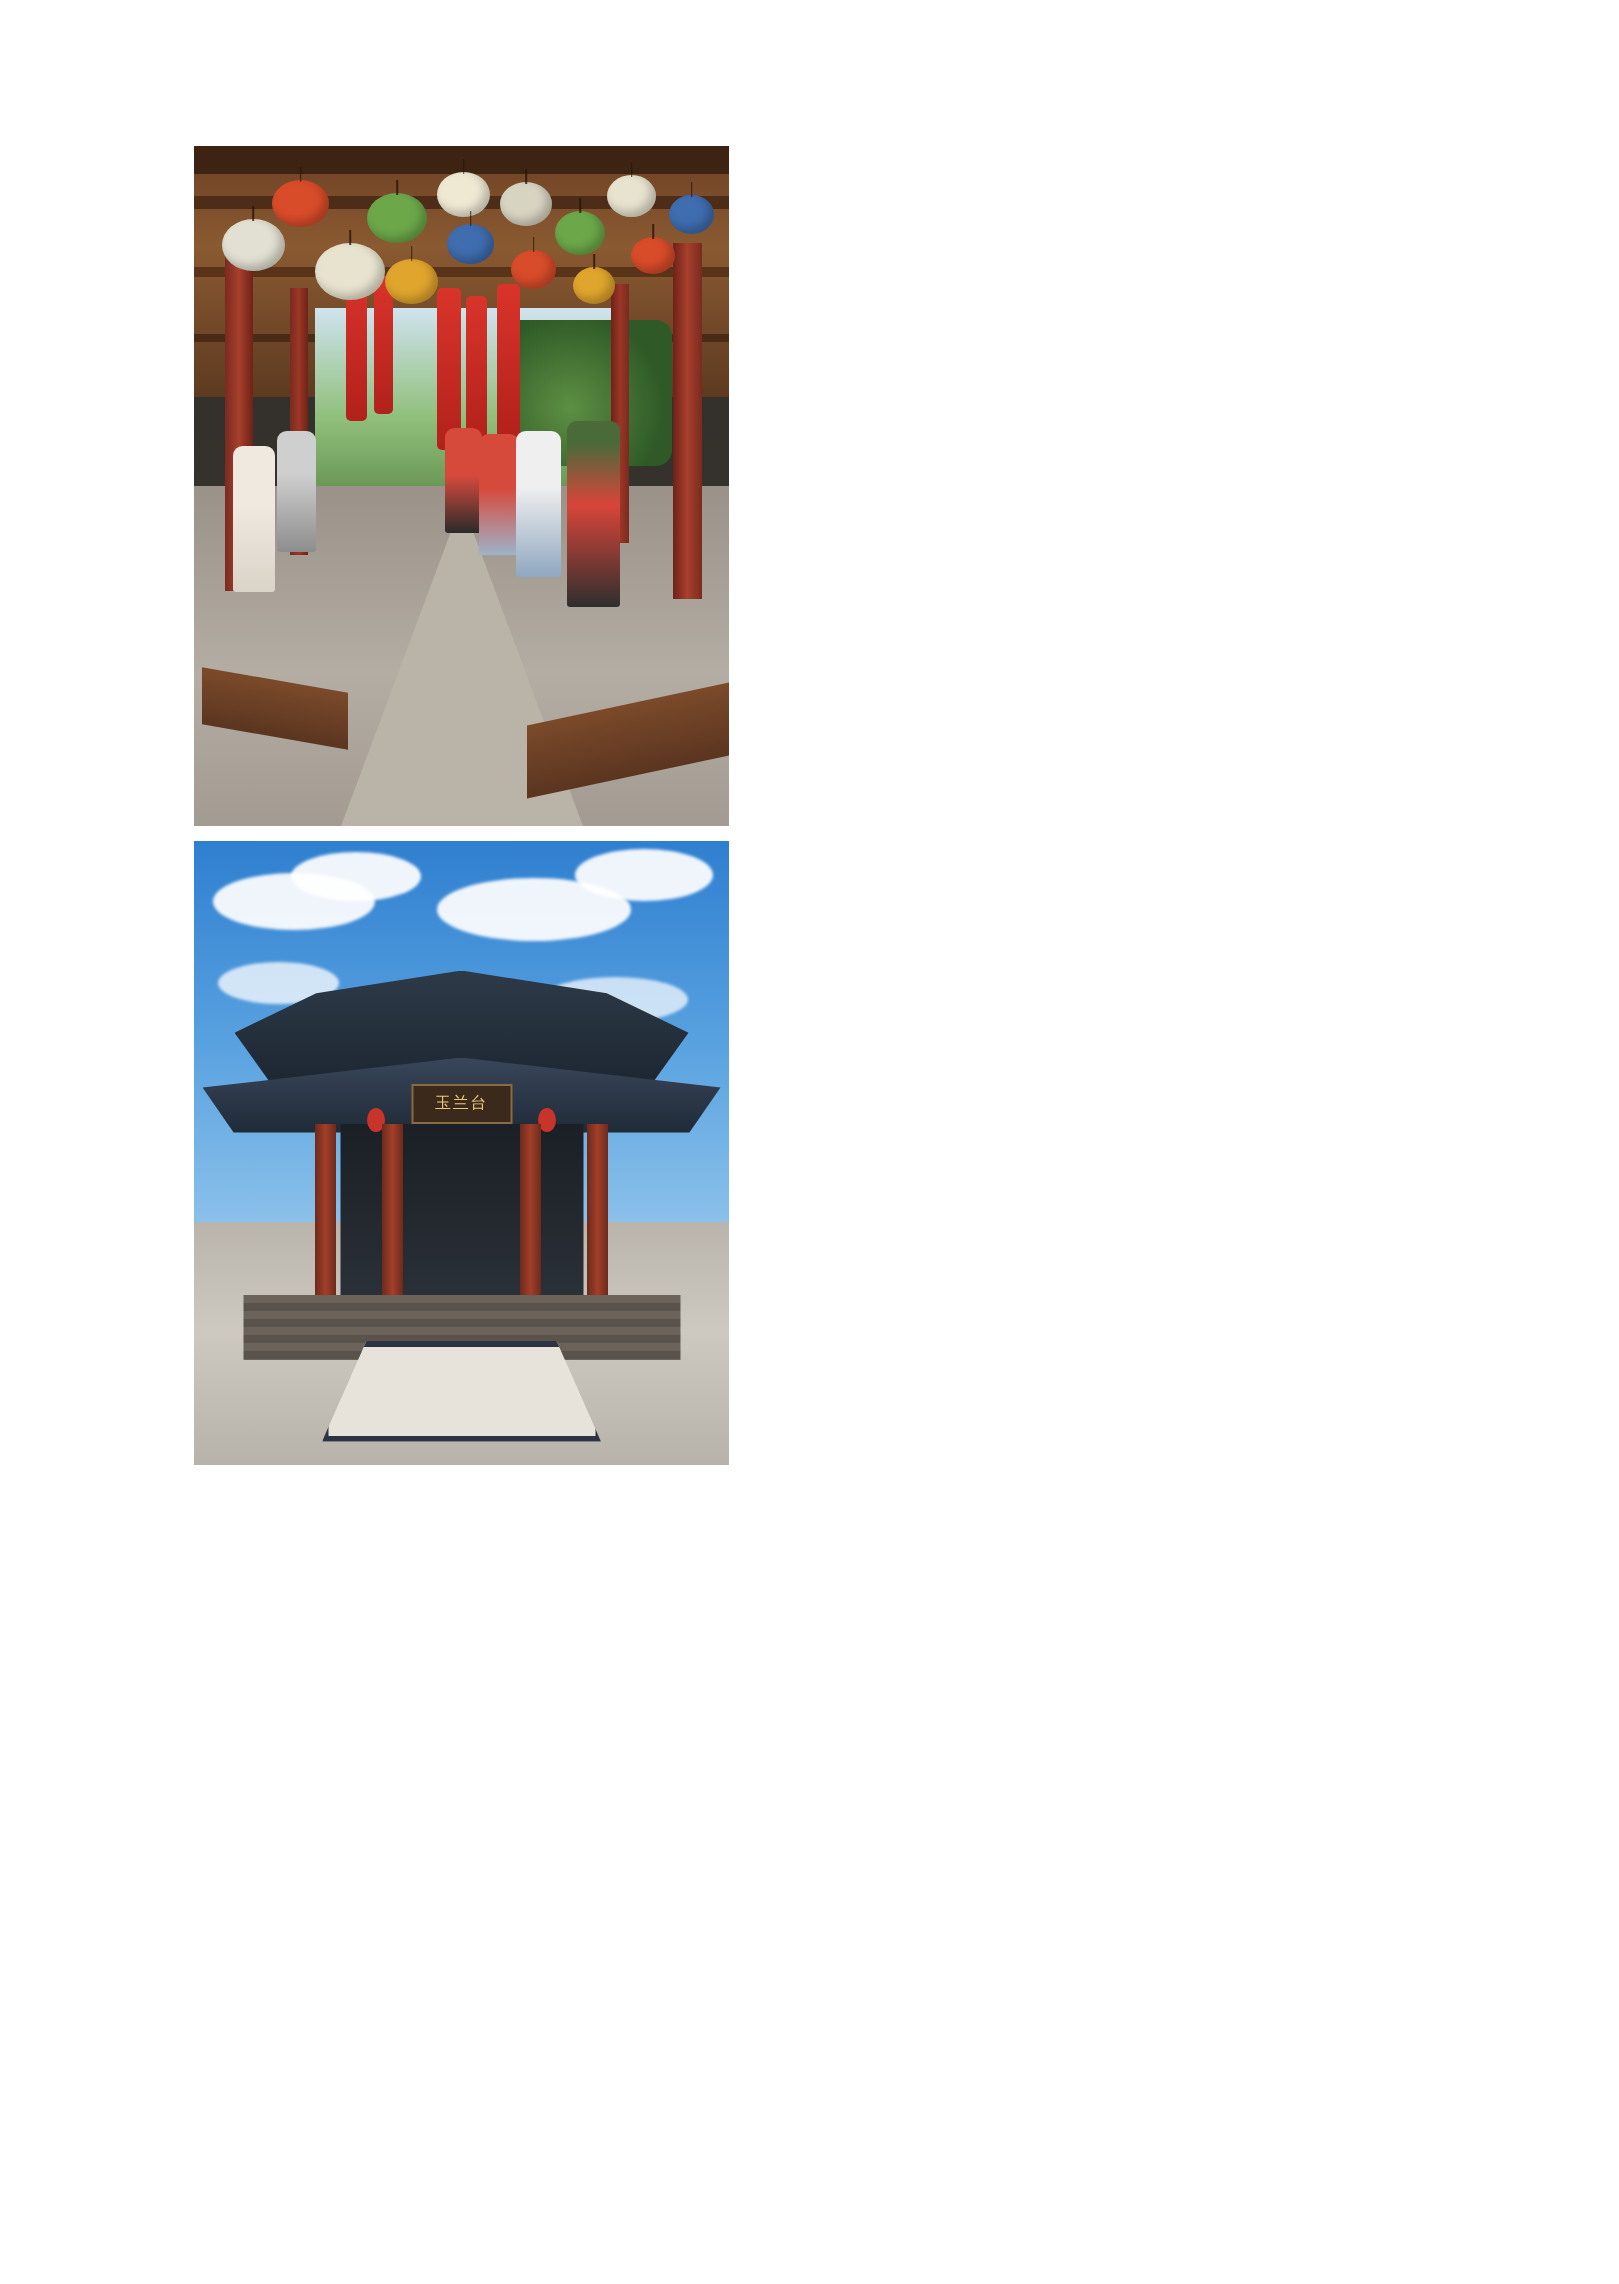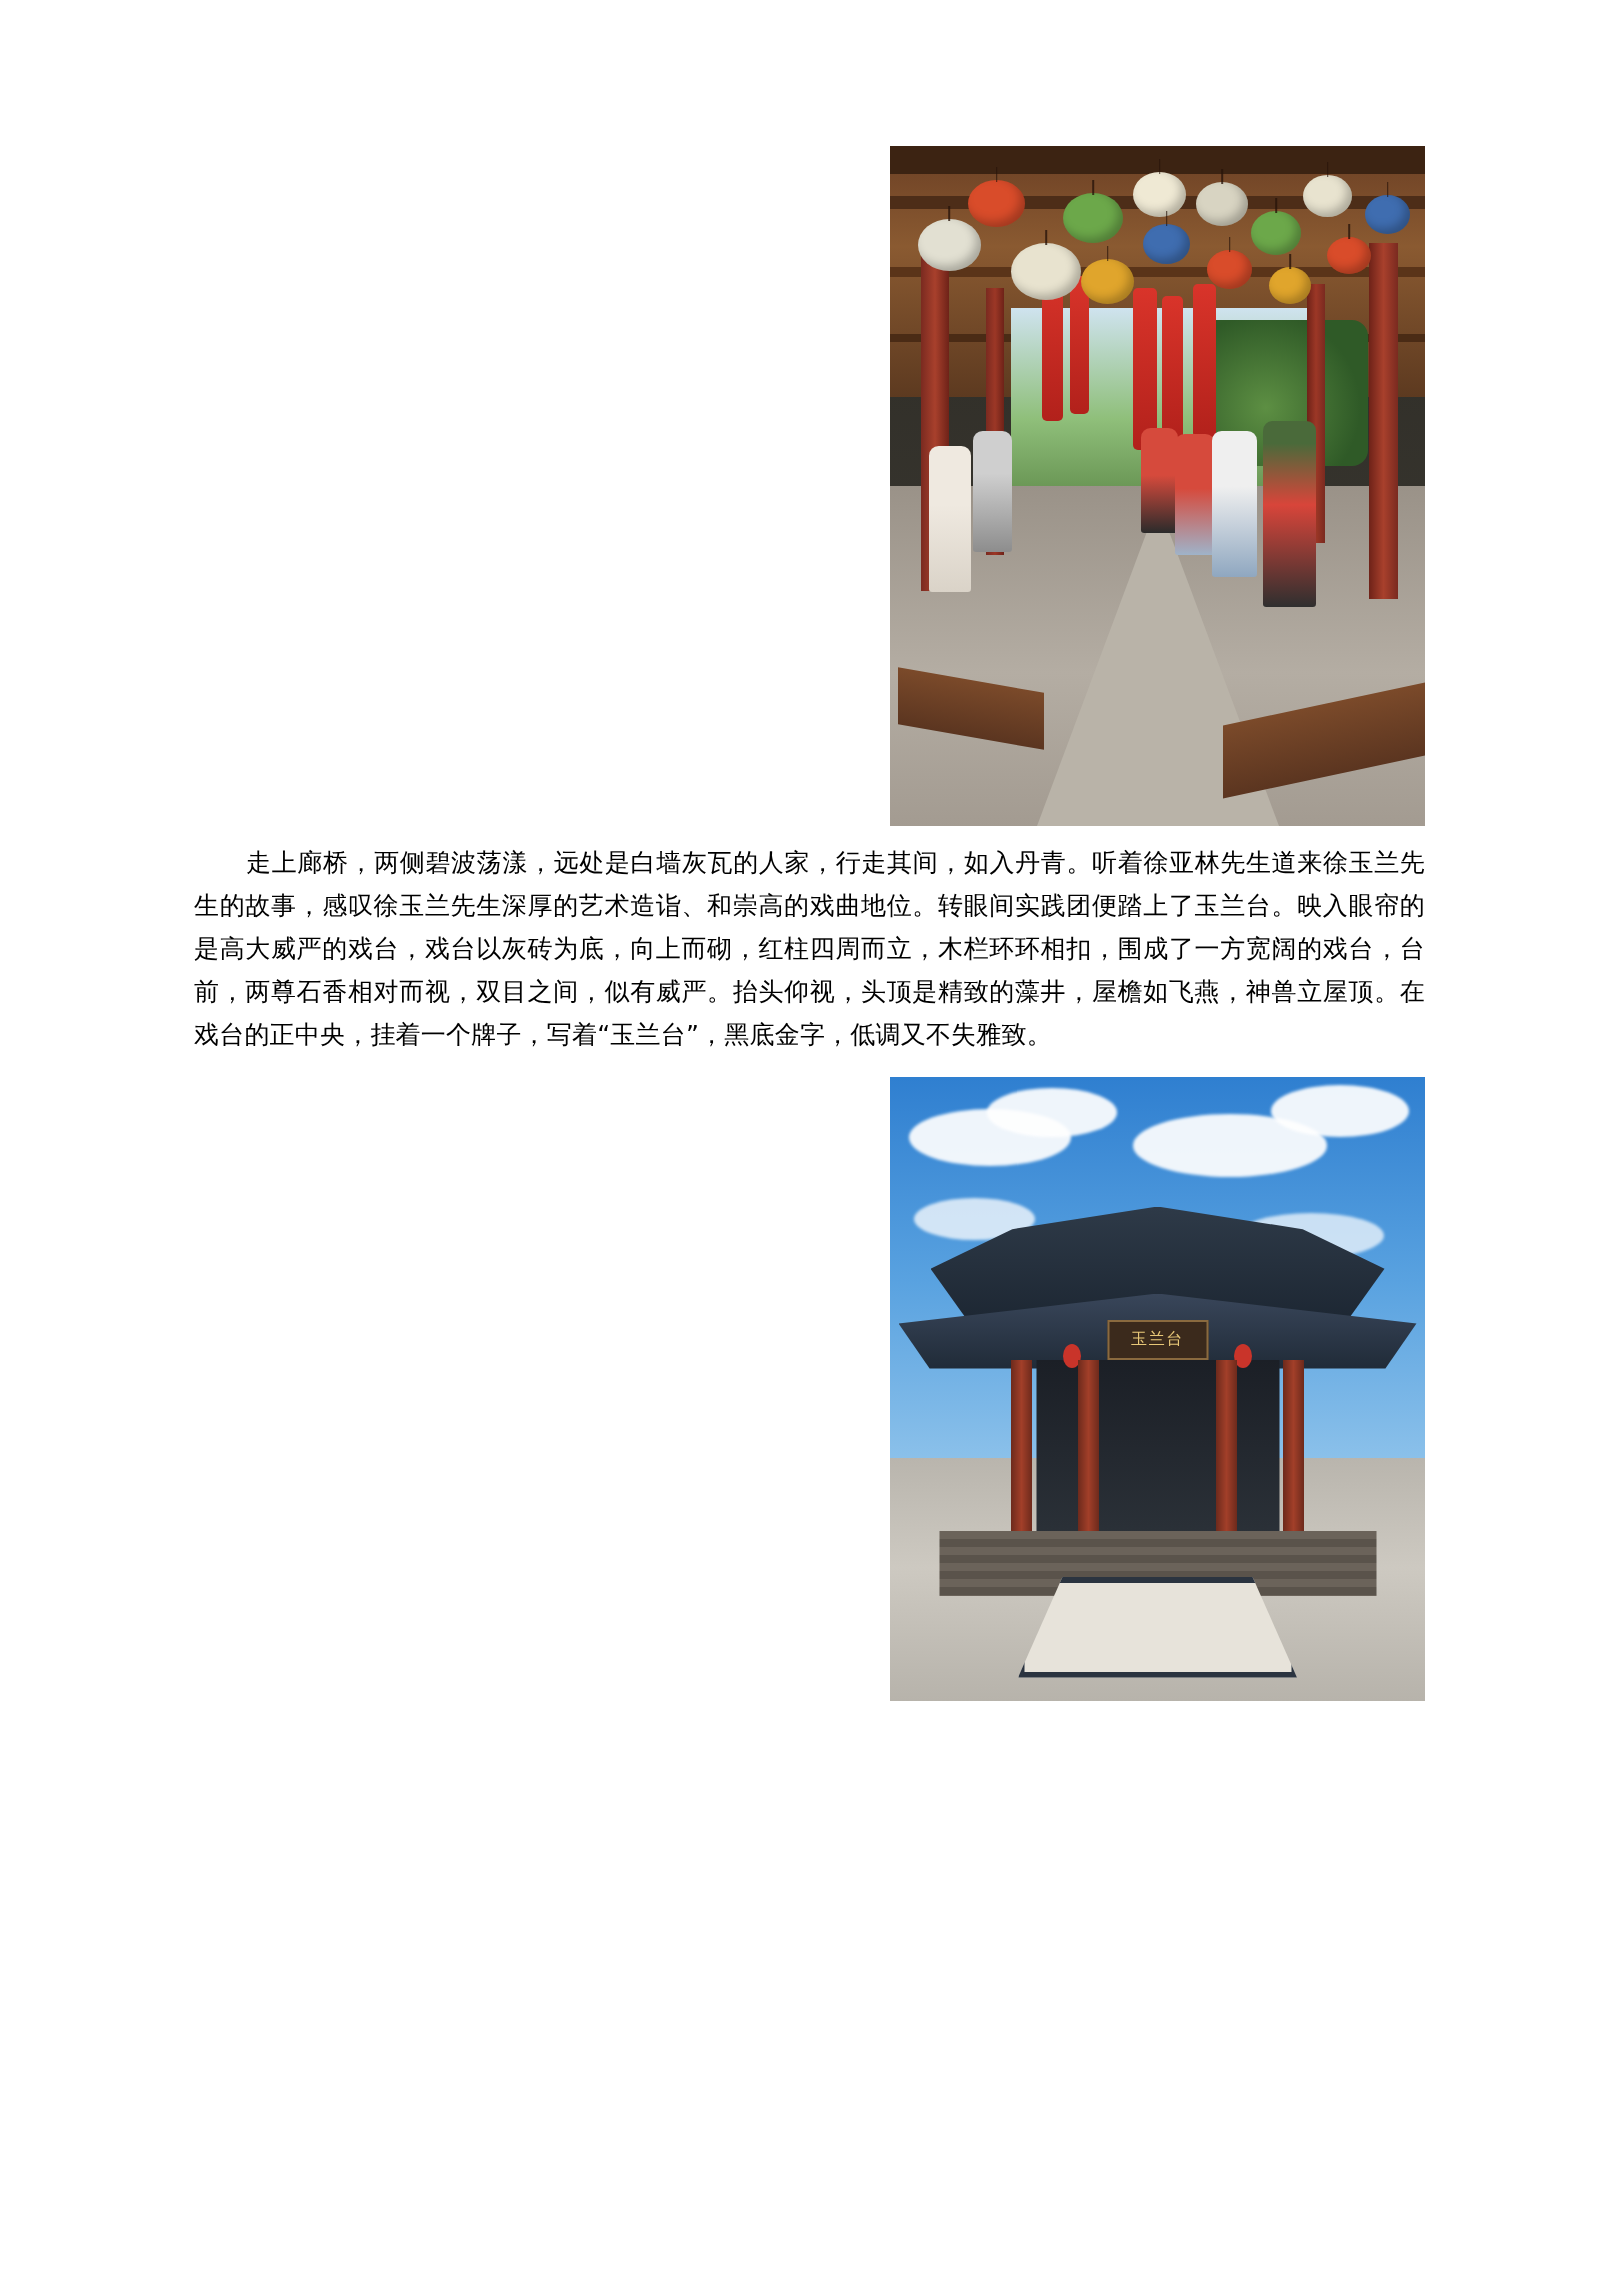--- a/index.html
+++ b/index.html
@@ -22,21 +22,21 @@
   .content {
     position: absolute;
     left: 194px;
     top: 146px;
     width: 1231px;
   }
 
   
   .figure {
     display: flex;
-    justify-content: flex-end;
+    justify-content: flex-start;
     margin: 0 0 14.6px 0;
     text-decoration: underline;
   }
   .photo {
     position: relative;
     overflow: hidden;
     border: 0;
   }
   .photo-1 {
     width: 535px;
@@ -264,21 +264,20 @@
 
         <div class="p1-person" style="left:39px;  top:300px; width:42px; height:146px; background:linear-gradient(180deg,#efe9e0 40%,#dad3c8);"></div>
         <div class="p1-person" style="left:83px; top:285px; width:39px; height:121px; background:linear-gradient(180deg,#cfcfcf 35%,#8d8d8d);"></div>
         <div class="p1-person" style="left:251px; top:282px; width:37px; height:105px; background:linear-gradient(180deg,#d64a3c 45%,#2b2b2b);"></div>
         <div class="p1-person" style="left:285px; top:288px; width:40px; height:121px; background:linear-gradient(180deg,#d64a3c 45%,#9fb3c9);"></div>
         <div class="p1-person" style="left:322px; top:285px; width:45px; height:146px; background:linear-gradient(180deg,#efefef 38%,#8fa7c0);"></div>
         <div class="p1-person" style="left:373px; top:275px; width:53px; height:186px; background:linear-gradient(180deg,#4a6a3a 12%,#d8453a 45%,#2f2f2f);"></div>
       </div>
     </div>
 
-    <p class="body-text">走上廊桥，两侧碧波荡漾，远处是白墙灰瓦的人家，行走其间，如入丹青。听着徐亚林先生道来徐玉兰先生的故事，感叹徐玉兰先生深厚的艺术造诣、和崇高的戏曲地位。转眼间实践团便踏上了玉兰台。映入眼帘的是高大威严的戏台，戏台以灰砖为底，向上而砌，红柱四周而立，木栏环环相扣，围成了一方宽阔的戏台，台前，两尊石香相对而视，双目之间，似有威严。抬头仰视，头顶是精致的藻井，屋檐如飞燕，神兽立屋顶。在戏台的正中央，挂着一个牌子，写着“玉兰台”，黑底金字，低调又不失雅致。</p>
 
     <div class="figure">
       <div class="photo photo-2">
         <div class="p2-sky"></div>
         <div class="cloud" style="left:19.4px;  top:32px;  width:162px; height:57px;"></div>
         <div class="cloud" style="left:97px; top:11.3px;  width:130px; height:49px;"></div>
         <div class="cloud" style="left:243px; top:37px;  width:194px; height:63px;"></div>
         <div class="cloud" style="left:381px; top:8px;  width:138px; height:52px;"></div>
         <div class="cloud" style="left:24px;  top:121px; width:121px; height:42px; opacity:.75;"></div>
         <div class="cloud" style="left:348px; top:136px; width:146px; height:45px; opacity:.7;"></div>

